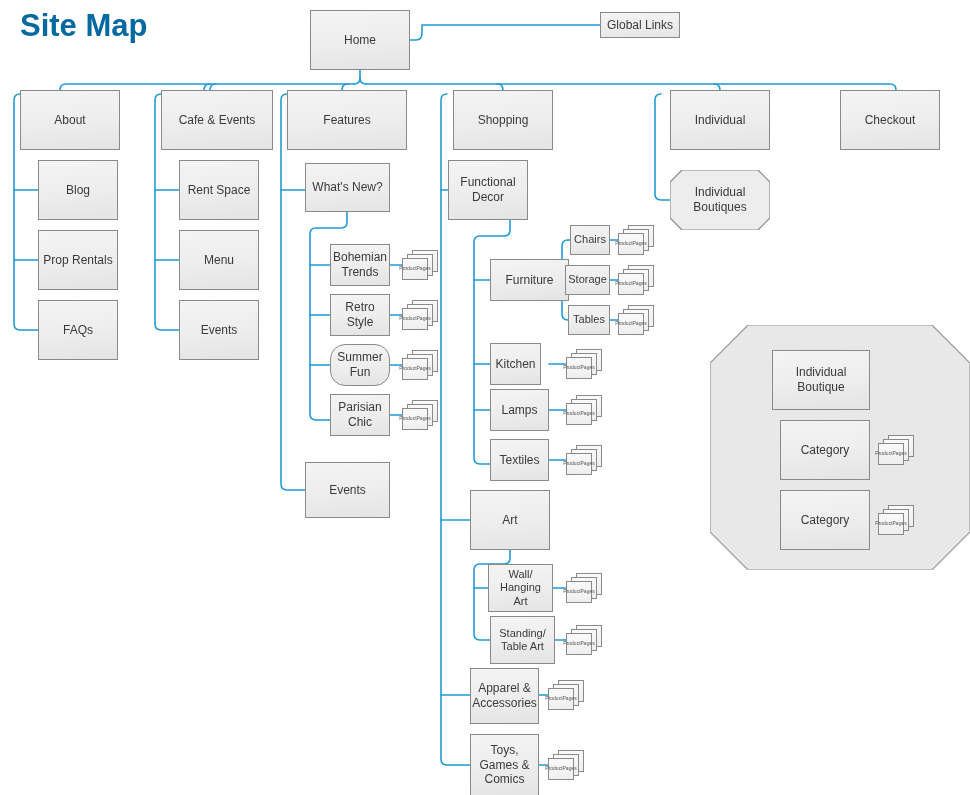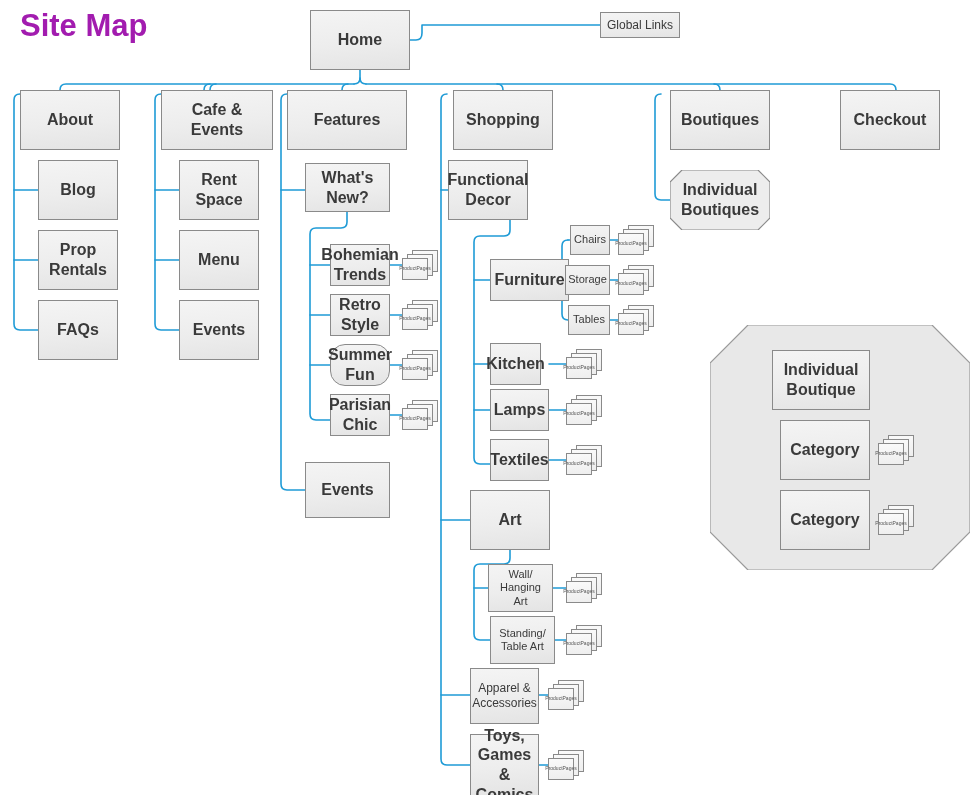--- a/index.html
+++ b/index.html
@@ -18,39 +18,39 @@
     position:absolute;
     left:0;top:0;
     width:970px;height:795px;
     pointer-events:none;
   }
   .title{
     position:absolute;
     left:20px; top:8px;
     font-size:31px;
     font-weight:bold;
-    color:#a21caf;
+    color:#0369a1;
     letter-spacing:0px;
     white-space:nowrap;
   }
   
   .node{
     position:absolute;
     box-sizing:border-box;
     border:1px solid #8a8a8a;
     background:linear-gradient(175deg,#f4f4f4 0%,#ededed 55%,#e4e4e4 100%);
     display:flex;
     align-items:center;
     justify-content:center;
     text-align:center;
     color:#3a3a3a;
     line-height:1.22;
     padding:2px 3px;
   }
-  .node.sz-13{font-size:16px;font-weight:bold;}
+  .node.sz-13{font-size:12px;}
   .node.sz-12{font-size:12px;}
   .node.sz-11{font-size:11px;}
   
   .oct{
     border:none;
     background:none;
     padding:0;
   }
   .oct .octfill{
     position:absolute;
@@ -362,21 +362,21 @@
     <div class="sheet s1"></div>
     <div class="sheet s2"></div>
     <div class="sheet s3"></div>
     <div class="pptext">
       <span>Product</span>
         <br>
       <span>Pages</span>
     </div>
   </div>
 
-  <div class="node sz-13" style="left:670px;top:90px;width:100px;height:60px;">Boutiques</div>
+  <div class="node sz-13" style="left:670px;top:90px;width:100px;height:60px;">Individual</div>
 
   <div class="node oct sz-13" style="left:670px;top:170px;width:100px;height:60px;">
     <svg class="octfill" viewBox="0 0 100 60" preserveAspectRatio="none">
       <polygon points="12,0 88,0 100,12 100,48 88,60 12,60 0,48 0,12" fill="#ededed" stroke="#8a8a8a" stroke-width="1.2"></polygon>
     </svg>
     <span class="octlabel">Individual Boutiques</span>
   </div>
 
   <div class="node sz-13" style="left:840px;top:90px;width:100px;height:60px;">Checkout</div>
 

